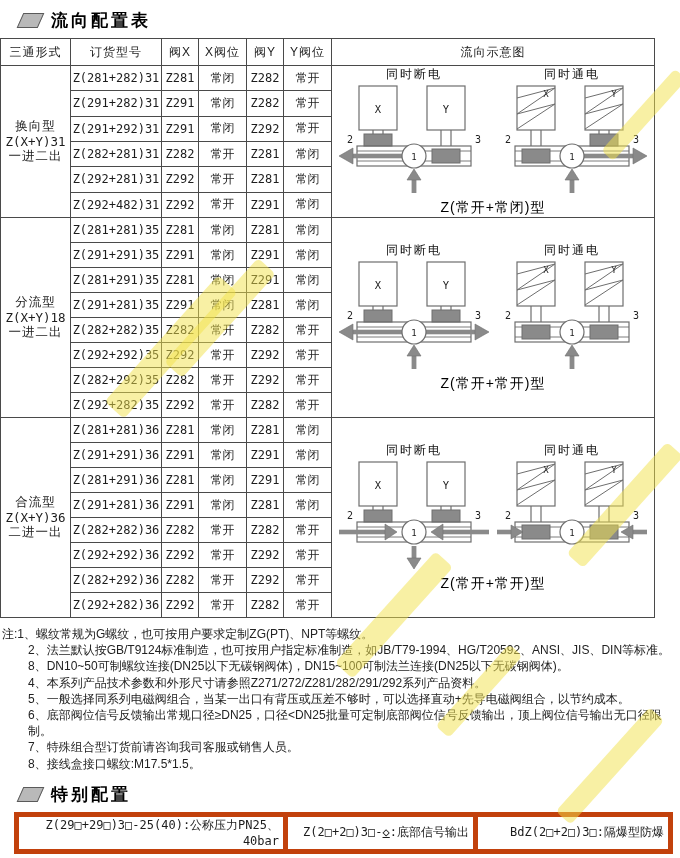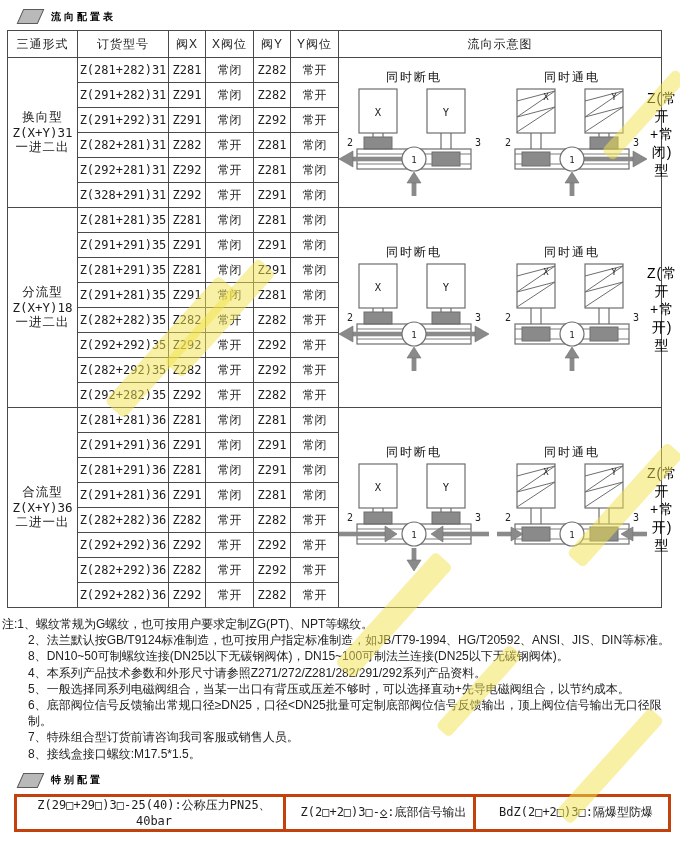--- a/index.html
+++ b/index.html
@@ -5,45 +5,45 @@
   html,body{margin:0;padding:0;}
   body{
     width:680px;height:858px;position:relative;overflow:hidden;
     background:#ffffff;color:#1c1c1c;
     font-family:"Liberation Sans","DejaVu Sans",sans-serif;
   }
   
   .section-title{display:flex;align-items:center;margin:9px 0 6px 12px;}
   .para-icon{width:19px;height:13px;background:#b9b9b9;border:1px solid #5a5a5a;
     transform:skewX(-24deg);margin:0 10px 0 8px;}
-  .section-title .txt{font-size:10px;font-weight:bold;letter-spacing:3px;color:#000;}
+  .section-title .txt{font-size:17px;font-weight:bold;letter-spacing:3px;color:#000;}
 
   
-  table.flow{border-collapse:collapse;table-layout:fixed;width:654px;margin-left:7px;}
+  table.flow{border-collapse:collapse;table-layout:fixed;width:654px;margin-left:0;}
   table.flow th,table.flow td{border:1px solid #4a4a4a;text-align:center;padding:0;}
   table.flow th{height:26px;font-size:12px;font-weight:normal;letter-spacing:1px;}
   table.flow td{height:24px;font-size:12px;}
   td.model{font-family:"DejaVu Sans Mono","Liberation Mono",monospace;font-size:11.5px;}
   td.valve{font-family:"DejaVu Sans Mono","Liberation Mono",monospace;font-size:11.5px;}
   td.type-cell div{line-height:15px;font-size:12.5px;letter-spacing:1px;}
   td.type-cell .code{font-family:"DejaVu Sans Mono","Liberation Mono",monospace;letter-spacing:0;}
   td.diagram-cell{vertical-align:middle;}
-  .diag-wrap{display:flex;flex-direction:row;align-items:center;}
+  .diag-wrap{display:flex;flex-direction:column;align-items:center;}
   .diag-row{display:flex;gap:8px;justify-content:center;}
   .sub{display:flex;flex-direction:column;align-items:center;}
   .sub-title{font-size:12px;letter-spacing:2px;margin-bottom:1px;color:#111;}
   .diag-caption{font-size:14px;letter-spacing:1px;margin-top:5px;color:#000;}
 
   
   .notes{margin:8px 0 0 2px;padding-left:26px;font-size:12px;line-height:16.2px;color:#222;}
   .note-line.first{text-indent:-26px;}
 
   
   table.special{border-collapse:collapse;table-layout:fixed;width:654px;margin-left:14px;}
-  table.special td{border:3px solid #c2410c;height:32px;font-size:12px;text-align:center;
+  table.special td{border:5px solid #c2410c;height:32px;font-size:12px;text-align:right;
     padding:0 4px 0 12px;font-family:"DejaVu Sans Mono","Liberation Mono",monospace;}
   .mark-under{text-decoration:underline;}
   .mark-over{text-decoration:overline;}
 
   
   .wm{position:absolute;background:rgba(242,225,74,0.5);transform:rotate(42deg);
      border-radius:5px;pointer-events:none;z-index:5;}
 </style>
 </head>
 <body>
@@ -178,21 +178,21 @@
         <td class="pos">常闭</td>
       </tr>
       <tr>
         <td class="model">Z(292+281)31</td>
         <td class="valve">Z292</td>
         <td class="pos">常开</td>
         <td class="valve">Z281</td>
         <td class="pos">常闭</td>
       </tr>
       <tr>
-        <td class="model">Z(328+291)31</td>
+        <td class="model">Z(292+482)31</td>
         <td class="valve">Z292</td>
         <td class="pos">常开</td>
         <td class="valve">Z291</td>
         <td class="pos">常闭</td>
       </tr>
       <tr>
         <td class="type-cell" rowspan="8">
           <div>分流型</div>
           <div class="code">Z(X+Y)18</div>
           <div>一进二出</div>

